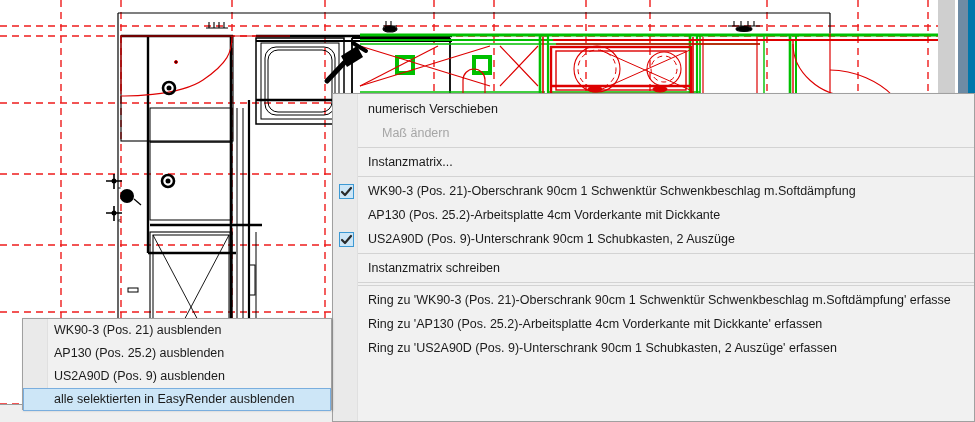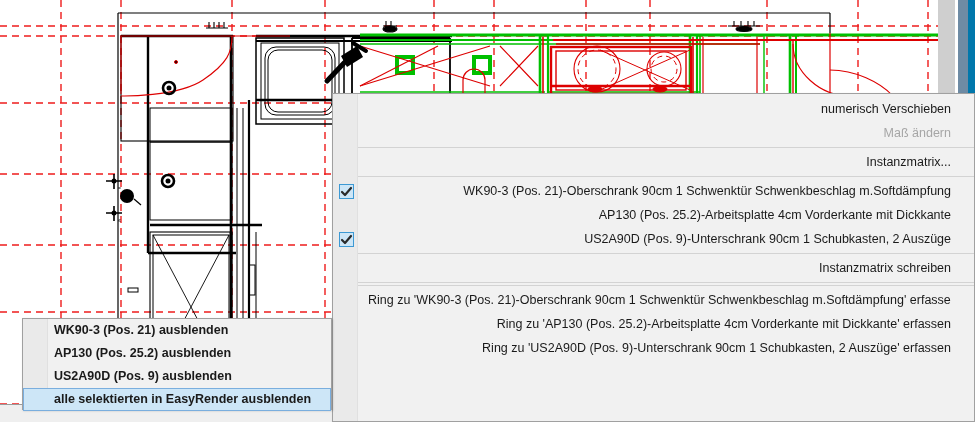--- a/index.html
+++ b/index.html
@@ -67,21 +67,21 @@
     align-items: center;
     white-space: nowrap;
     box-sizing: border-box;
     border: 1px solid transparent;
   }
   .mi .label {
     display: block;
     overflow: hidden;
     text-overflow: clip;
   }
-  .mi.disabled .label { color: #a6a6a6; }
+  .mi.disabled .label { color: #a6a6a6; margin-left: 14px; }
   .mi.hl {
     background: #cde6f7;
     border: 1px solid #7aaede;
   }
   .sep {
     height: 1px;
     background: #d3d3d3;
     margin: 2px 0 2px 0;
   }
 
@@ -107,31 +107,31 @@
     border-bottom: 4px solid transparent;
   }
 
   
   #context-menu {
     left: 332px; top: 93px;
     width: 643px; height: 329px;
   }
   #context-menu .gutter { width: 24px; }
   #context-menu .items { padding: 3px 0 0 0; }
-  #context-menu .mi { padding-left: 34px; padding-right: 22px; justify-content: flex-end; }
+  #context-menu .mi { padding-left: 34px; padding-right: 22px; }
   #context-menu .mi .cbox { left: 5px; top: 4px; }
   #context-menu .sep { margin-left: 25px; }
 
   
   #submenu {
     left: 22px; top: 318px;
     width: 310px; height: 92px;
   }
   #submenu .gutter { width: 24px; }
-  #submenu .items { padding: 0; font-weight: bold; }
+  #submenu .items { padding: 0; }
   #submenu .mi { padding-left: 30px; padding-right: 10px; height: 23px; line-height: 23px; }
 </style>
 </head>
 <body>
 
 <div id="cad-canvas">
   <svg id="cad-svg" width="975" height="422" viewBox="0 0 975 422">
     <rect x="0" y="0" width="975" height="422" fill="#ffffff"></rect>
 
     <g stroke="#ee1c1c" stroke-width="1.4" stroke-dasharray="7,5" fill="none">

